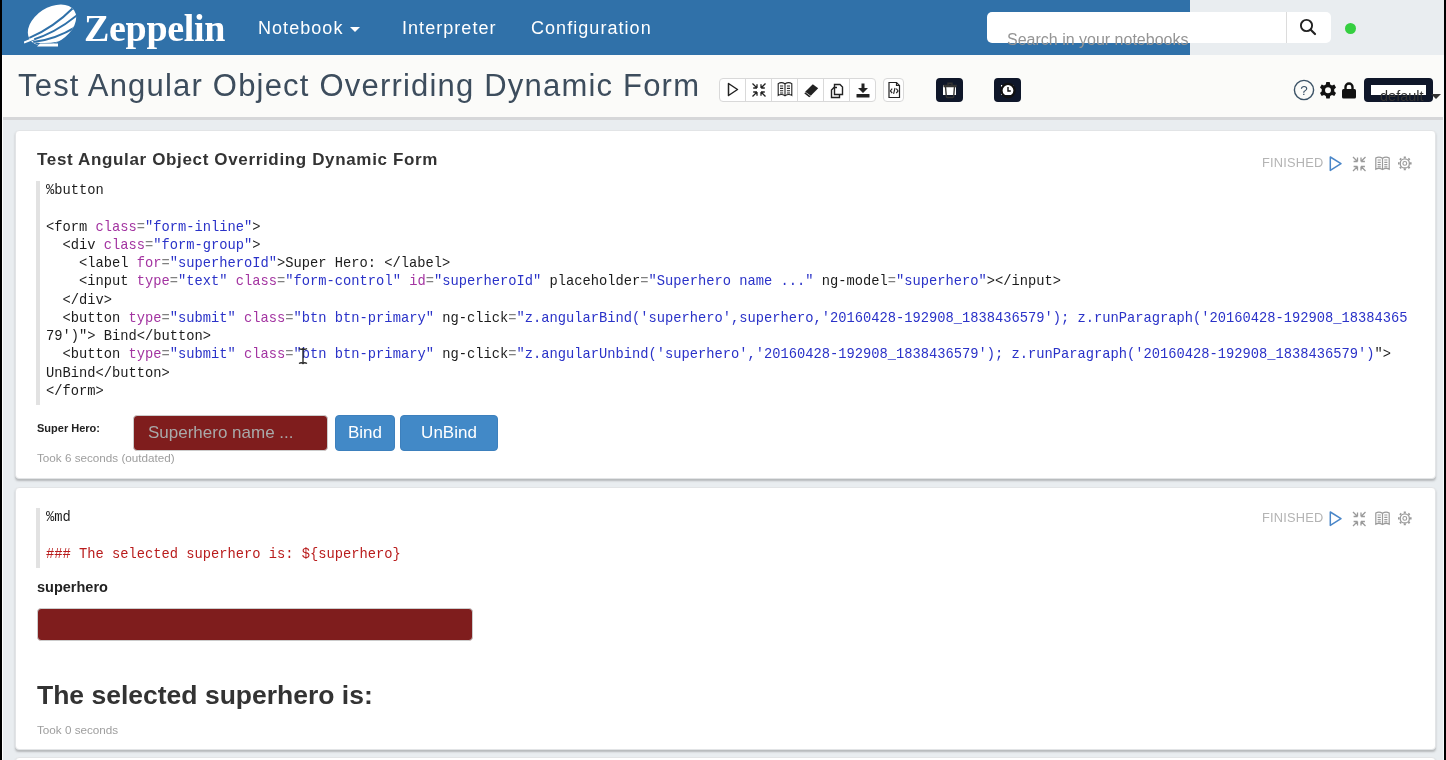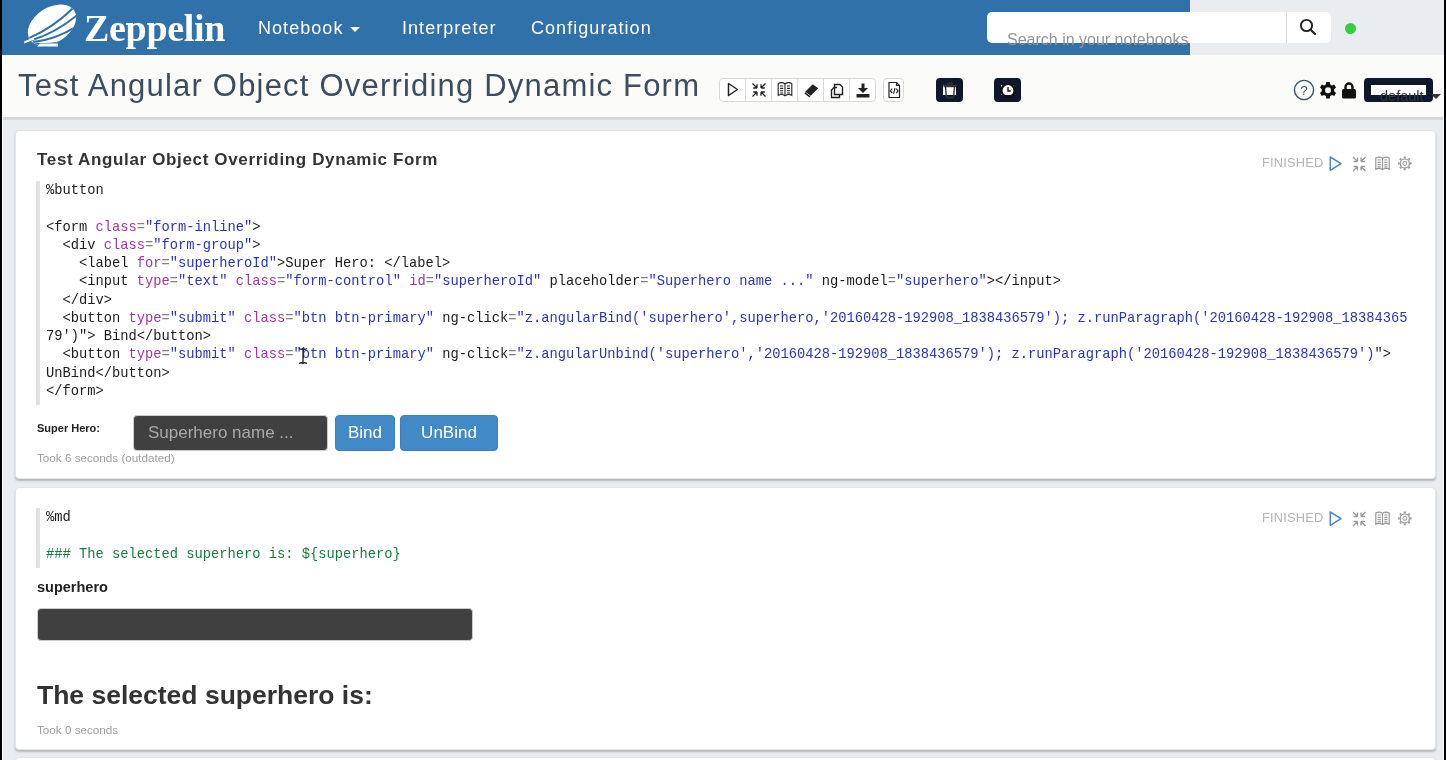--- a/index.html
+++ b/index.html
@@ -29,23 +29,23 @@
 
 
 .card { position:absolute; left:15px; width:1421px; background:#fff; border:1px solid #e2e4e6; border-radius:4px; box-shadow:0 2px 2px rgba(90,90,90,0.35); }
 .phead-title { position:absolute; font-size:17px; letter-spacing:0.65px; font-weight:bold; color:#333; }
 .status { position:absolute; font-size:12.8px; color:#b4b4b4; letter-spacing:0.2px; }
 .code { position:absolute; font-family:"Liberation Mono", monospace; font-size:13.75px; line-height:18.27px; white-space:pre; color:#1c1c1c; }
 .codebar { position:absolute; width:4px; background:#e2e2e2; }
 .a { color:#a334a1; } 
 .s { color:#2a32c8; } 
 .e { color:#808080; } 
-.md { color:#15803d;text-align:center; }
+.md { color:#b91c1c;text-align:center; }
 .took { position:absolute; font-size:11.7px; color:#9e9e9e; }
-.input1 { position:absolute; background:#404040; border:1px solid #ccc; border-radius:4px;padding-left:16px; }
+.input1 { position:absolute; background:#7f1d1d; border:1px solid #ccc; border-radius:4px;padding-left:16px; }
 .bbtn { position:absolute; background:#4289c7; border:1px solid #3d80bd; border-radius:4px; color:#fff; font-weight:normal; font-size:17px; text-align:center; }
 </style></head>
 <body>
 <div class="navbar">
   <svg width="66" height="50" viewBox="0 0 66 50" style="position:absolute;left:24px;top:2px">
     <defs>
         <clipPath id="bl">
           <ellipse cx="28" cy="23" rx="26.5" ry="17.5" transform="rotate(-33 28 23)"></ellipse>
         </clipPath>
       </defs>

